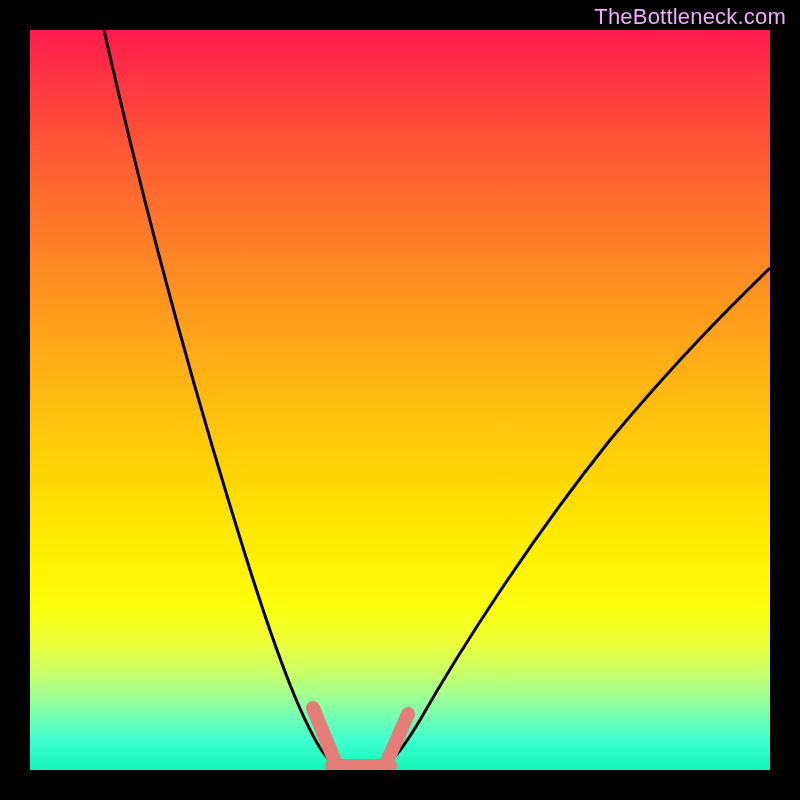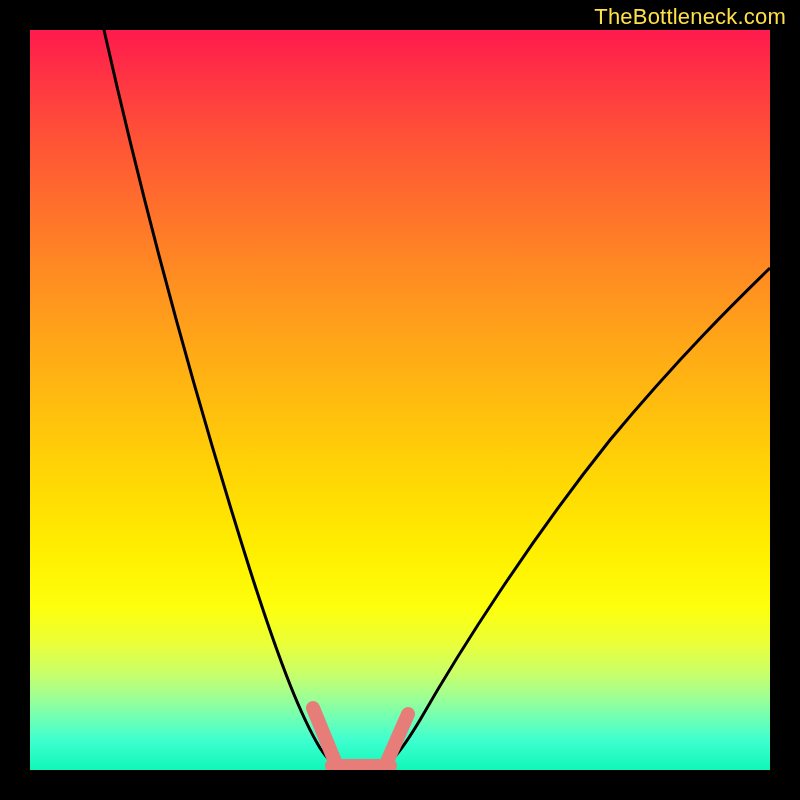--- a/index.html
+++ b/index.html
@@ -14,21 +14,21 @@
   .frame {
     position: relative;
     width: 800px;
     height: 800px;
     background: #000;
   }
   .watermark {
     position: absolute;
     top: 4px;
     right: 14px;
-    color: #fde047;
+    color: #f0abfc;
     font-size: 22px;
     font-weight: 500;
     letter-spacing: 0.2px;
     z-index: 10;
   }
   .plot-area {
     position: absolute;
     left: 30px;
     top: 30px;
     width: 740px;

